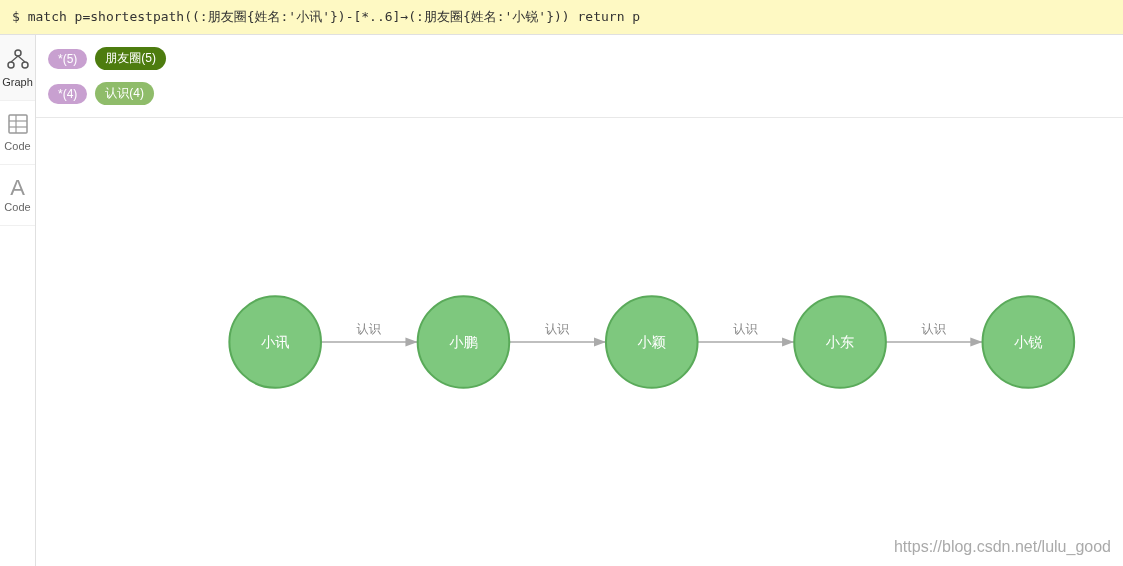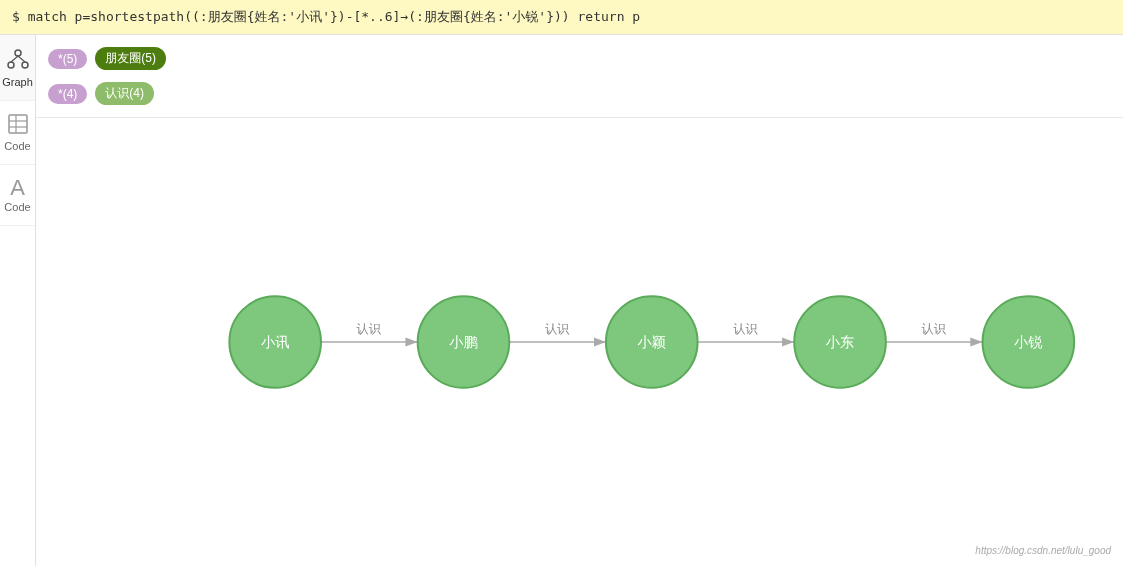--- a/index.html
+++ b/index.html
@@ -131,23 +131,22 @@
     .graph-svg {
       width: 100%;
       height: 100%;
     }
 
     
     .watermark {
       position: absolute;
       bottom: 10px;
       right: 12px;
-      font-size: 10px;
+      font-size: 16px;
       color: #aaa;
-      font-style: italic;
     }
 
     
     .node-circle {
       fill: #7ec87e;
       stroke: #5aaa5a;
       stroke-width: 2;
     }
 
     .node-text {

